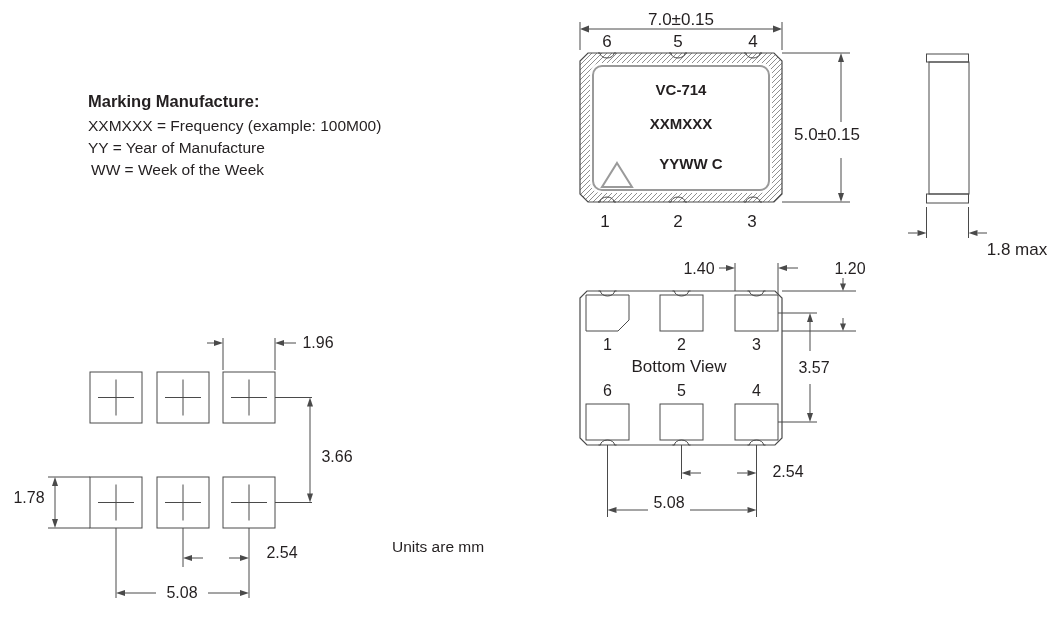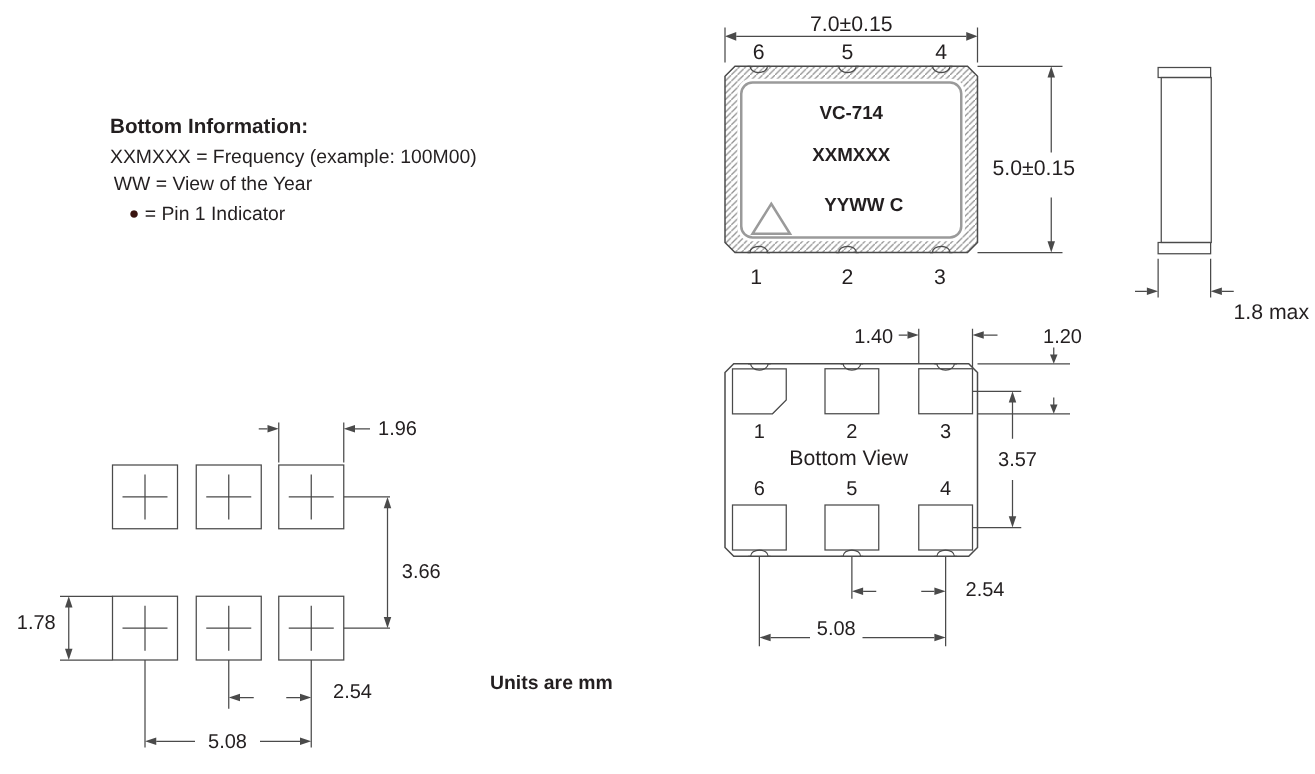--- a/index.html
+++ b/index.html
@@ -5,45 +5,42 @@
   html,body{margin:0;padding:0;background:#fff;}
   #canvas{position:relative;width:1052px;height:619px;background:#fff;overflow:hidden;
           font-family:"Liberation Sans",sans-serif;color:#231f20;}
   .abs{position:absolute;}
   
   #marking-info{left:88px;top:90px;font-size:15.5px;line-height:22px;}
   #marking-info .mi-title{font-weight:bold;font-size:16.5px;margin-bottom:3px;}
   .indent0{padding-left:0;} .indent1{padding-left:3px;} .indent2{padding-left:11px;} .indent3{padding-left:15px;}
   .dot{font-size:14px;vertical-align:1px;}
   
-  #units-note{left:392px;top:538px;font-weight:bold;font-size:15.5px;}
+  #units-note{left:392px;top:538px;font-weight:normal;font-size:15.5px;}
   
   svg text{font-family:"Liberation Sans",sans-serif;fill:#231f20;}
   text.dim{font-size:16px;}
   text.dimbig{font-size:17px;}
   text.pin{font-size:17px;}
   text.pinsm{font-size:16px;}
   text.mark{font-size:15px;font-weight:bold;}
   text.bview{font-size:17px;}
   .ln{stroke:#4a4a4a;stroke-width:1;fill:none;}
   .arr{fill:#4a4a4a;stroke:none;}
 </style>
 </head>
 <body>
 
 <div id="canvas">
 
   <div class="abs" id="marking-info">
-    <div class="mi-title">Bottom Information:</div>
+    <div class="mi-title">Marking Manufacture:</div>
     <div class="indent0">XXMXXX = Frequency (example: 100M00)</div>
-    <div class="indent1">WW = View of the Year</div>
-    <div class="indent3">
-      <span class="dot" style="color: rgb(58, 20, 16);">●</span>
-      <span>= Pin 1 Indicator</span>
-    </div>
+    <div class="indent0">YY = Year of Manufacture</div>
+    <div class="indent1">WW = Week of the Week</div>
   </div>
 
   <div class="abs" id="units-note">Units are mm</div>
 
   <svg class="abs" style="left:560px;top:10px" width="310" height="230" viewBox="0 0 310 230">
     <defs>
       <pattern id="hatchA" width="5" height="5" patternUnits="userSpaceOnUse">
         <path d="M0,5 L5,0" stroke="#8f8f8f" stroke-width="1"></path>
       </pattern>
     </defs>

